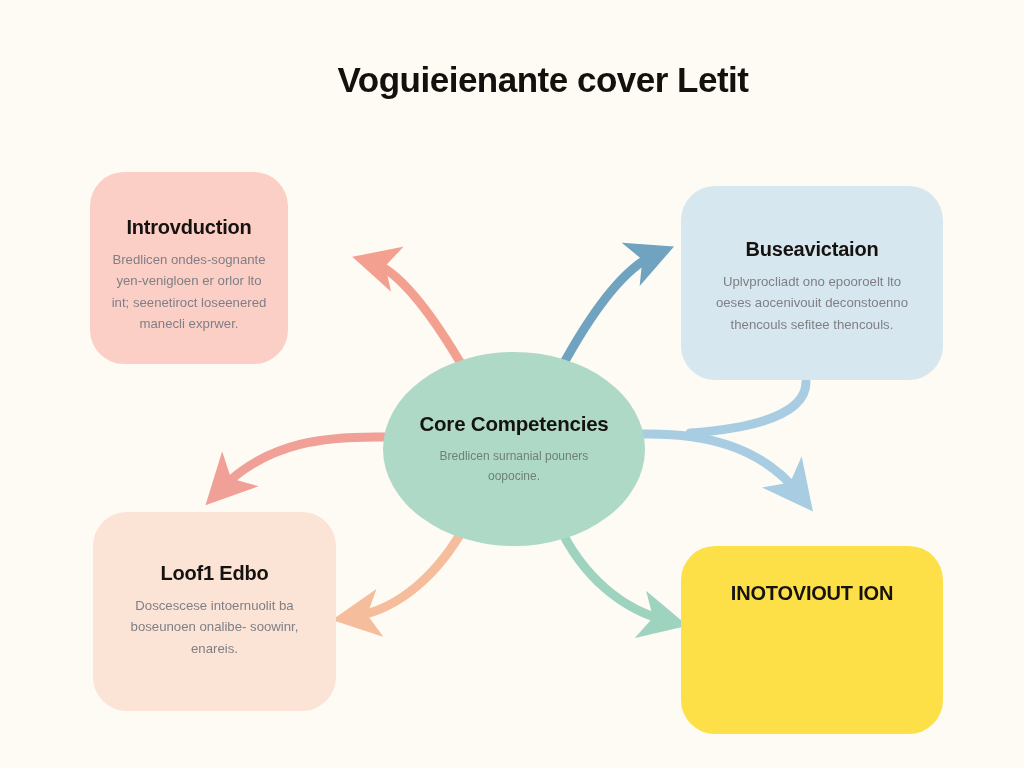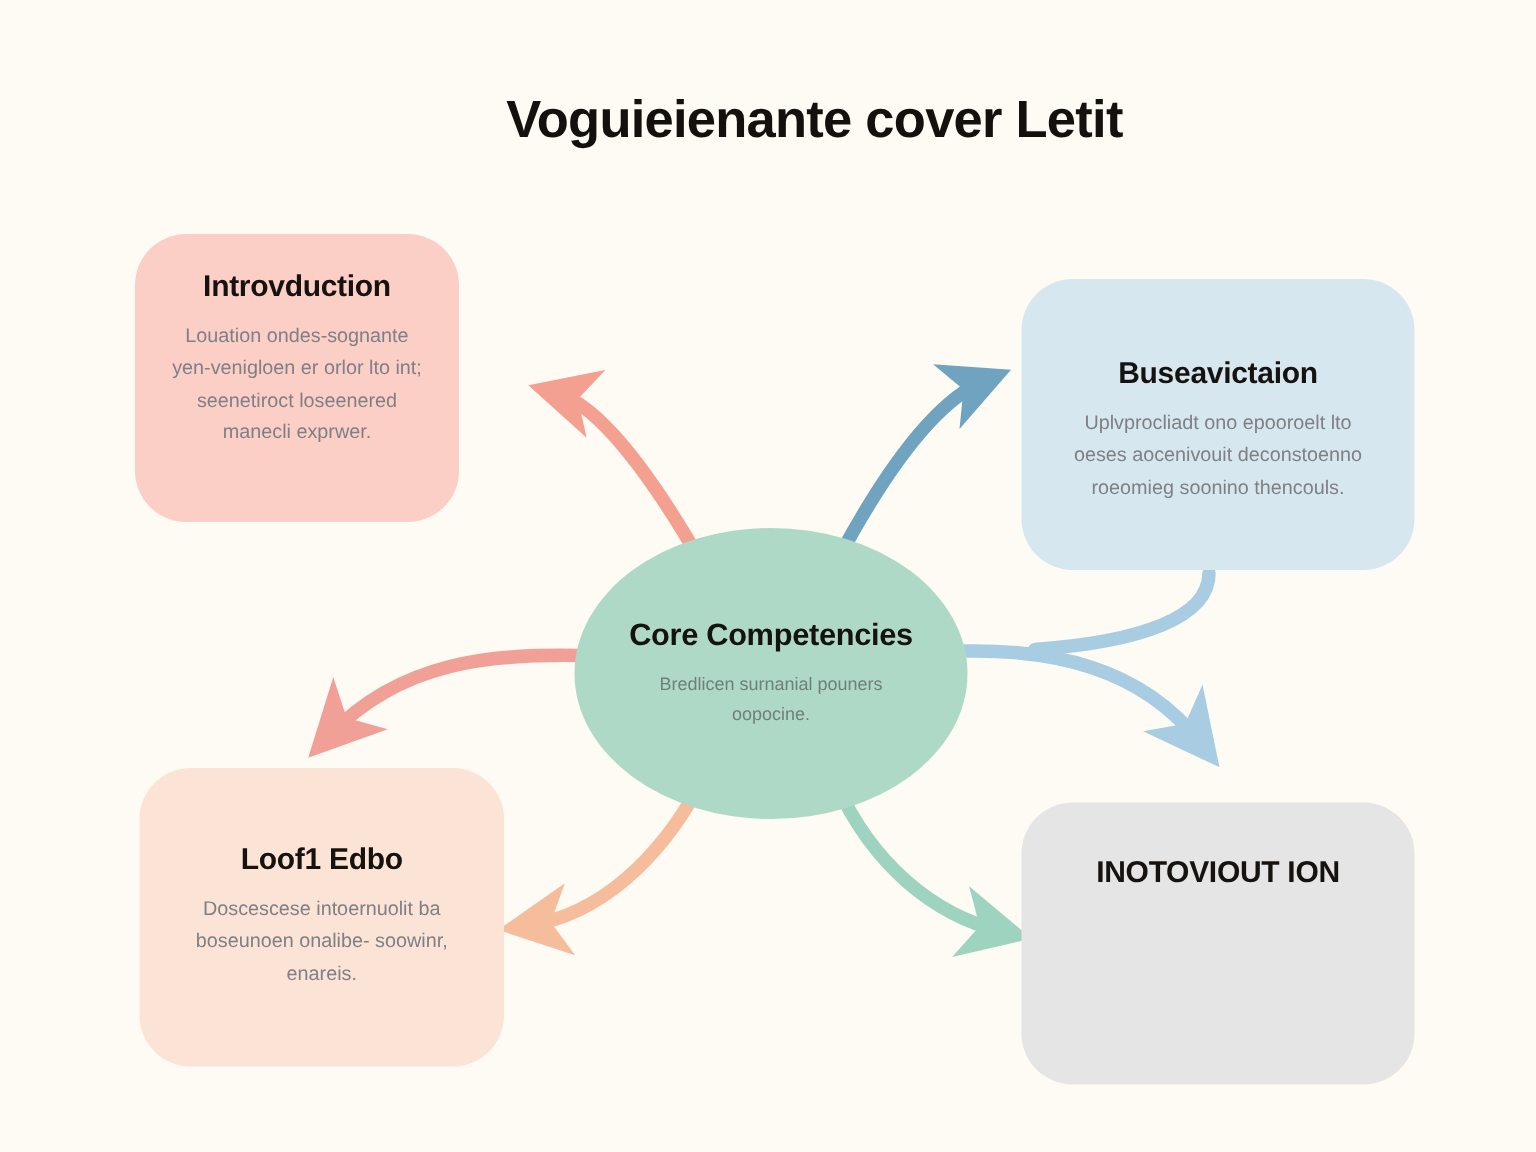--- a/index.html
+++ b/index.html
@@ -70,41 +70,41 @@
   }
   .node-body {
     font-size: 13.2px;
     line-height: 1.62;
     color: #7f7f85;
     margin: 0;
     max-width: 210px;
   }
 
   #box-top-left {
-    left: 90px;  top: 156px;
-    width: 216px; height: 192px;
+    left: 90px;  top: 172px;
+    width: 198px; height: 192px;
     background: #fbcfc6;
-    padding-top: 24px;
+    padding-top: 44px;
   }
   #box-top-right {
     left: 681px; top: 186px;
     width: 262px; height: 194px;
     background: #d7e7ef;
     padding-top: 52px;
   }
   #box-bottom-left {
     left: 93px;  top: 512px;
     width: 243px; height: 199px;
     background: #fbe3d6;
     padding-top: 50px;
   }
   #box-bottom-right {
-    left: 681px; top: 535px;
+    left: 681px; top: 546px;
     width: 262px; height: 188px;
-    background: #e5e5e5;
+    background: #fde047;
     padding-top: 36px;
   }
 
   
   #center-node {
     position: absolute;
     left: 383px;
     top: 352px;
     width: 262px;
     height: 194px;
@@ -167,26 +167,26 @@
 
     <path d="M 806 382 C 806 412 760 428 690 433" fill="none" stroke="#a8cde3" stroke-width="9" stroke-linecap="round"></path>
 
     <path d="M 466 524 C 440 572 400 610 352 617" fill="none" stroke="#f6bd9d" stroke-width="9" stroke-linecap="round" marker-end="url(#head-bl)"></path>
 
     <path d="M 558 524 C 582 576 622 610 668 621" fill="none" stroke="#9ed3bf" stroke-width="9" stroke-linecap="round" marker-end="url(#head-br)"></path>
   </svg>
 
   <div class="node-box" id="box-top-left">
     <div class="node-title">Introvduction</div>
-    <div class="node-body">Louation ondes-sognante yen-venigloen er orlor lto int; seenetiroct loseenered manecli exprwer.</div>
+    <div class="node-body">Bredlicen ondes-sognante yen-venigloen er orlor lto int; seenetiroct loseenered manecli exprwer.</div>
   </div>
 
   <div class="node-box" id="box-top-right">
     <div class="node-title">Buseavictaion</div>
-    <div class="node-body">Uplvprocliadt ono epooroelt lto oeses aocenivouit deconstoenno roeomieg soonino thencouls.</div>
+    <div class="node-body">Uplvprocliadt ono epooroelt lto oeses aocenivouit deconstoenno thencouls sefitee thencouls.</div>
   </div>
 
   <div class="node-box" id="box-bottom-left">
     <div class="node-title">Loof1 Edbo</div>
     <div class="node-body">Doscescese intoernuolit ba boseunoen onalibe- soowinr, enareis.</div>
   </div>
 
   <div class="node-box" id="box-bottom-right">
     <div class="node-title">INOTOVIOUT ION</div>
   </div>

